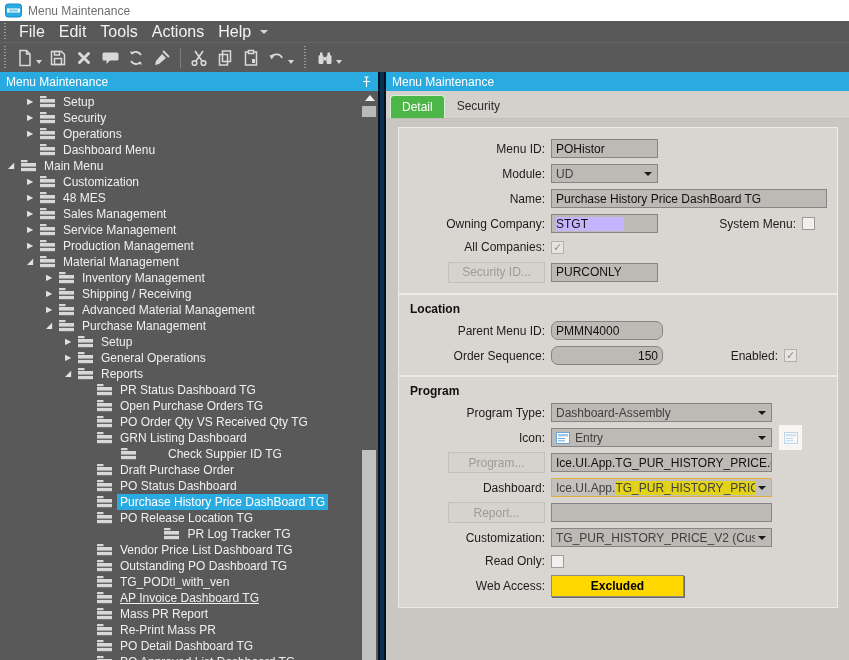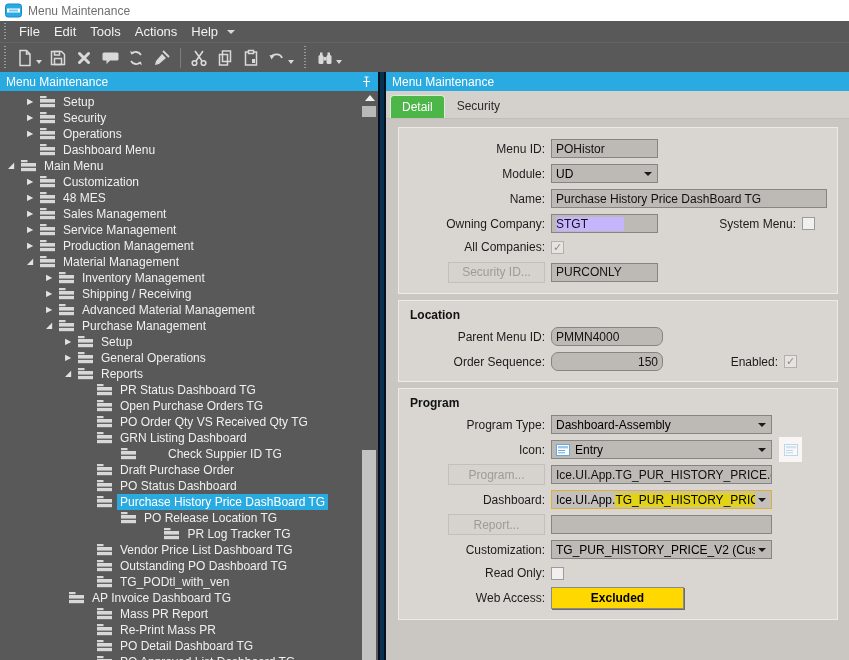--- a/index.html
+++ b/index.html
@@ -6,21 +6,21 @@
   html,body { background:#ffffff; }
   body { font-family: "Liberation Sans", "DejaVu Sans", sans-serif; }
   .window { position:relative; width:849px; height:660px; overflow:hidden; background:#fff; }
 
   
   .titlebar { height:21px; background:#ffffff; display:flex; align-items:center; padding-left:5px; }
   .titlebar .app-icon { width:17px; height:15px; margin-right:6px; }
   .titlebar .title { font-size:12px; color:#6f6f6f; }
 
   
-  .menubar { height:21px; background:#595959; display:flex; align-items:center; color:#f2f2f2; font-size:13px; }
+  .menubar { height:21px; background:#595959; display:flex; align-items:center; color:#f2f2f2; font-size:16px; }
   .grip { width:5px; height:80%; margin:0 4px 0 3px;
           background:repeating-linear-gradient(to bottom,#9b9b9b 0 1px, transparent 1px 3px);
           background-size:2px 100%; background-repeat:no-repeat; background-position:1px 0; }
   .menu-item { padding:2px 7px; cursor:default; }
   .menu-caret { width:0;height:0;border-left:4px solid transparent;border-right:4px solid transparent;border-top:4px solid #d9d9d9; margin-left:2px; }
 
   
   .toolbar { height:30px; background:#595959; display:flex; align-items:center; border-top:1px solid #646464; }
   .tbtn { width:26px; height:24px; display:flex; align-items:center; justify-content:center; }
   .tbtn svg { display:block; }
@@ -52,29 +52,29 @@
   .vs-thumb { height:11px; margin:1px 2px 0 1px; background:#b9b9b9; }
   .vs-bottom { position:absolute; top:359px; bottom:0; left:1px; right:2px; background:#c2c2c2; }
 
   
   .tabstrip { height:28px; background:#d4d1cd; display:flex; align-items:flex-end; padding-left:4px; border-bottom:1px solid #c2bfbb; }
   .tab { font-size:12px; padding:4px 12px 5px 12px; color:#2b2b2b; }
   .tab.active { background:#4cb748; color:#fff; border:1px solid #d7efd4; border-bottom:none; border-radius:4px 4px 0 0; padding:4px 11px; }
 
   
   .form-area { flex:1; padding:8px 11px 0 12px; background:#cac7c3; overflow:hidden; }
-  .group { background:#d9d6d1; border:1px solid #edebe8; margin-bottom:6px; padding:5px 0 7px 0; }
+  .group { background:#d9d6d1; border:1px solid #edebe8; padding:5px 0 7px 0; }
   .gcaption { font-size:12px; font-weight:bold; color:#111; padding:2px 16px 2px 11px; }
   .frow { display:flex; align-items:center; height:25px; padding-right:10px; }
   .frow.short { height:22px; }
   .flabel { width:152px; flex:none; text-align:right; padding-right:6px; font-size:12px; color:#1c1c1c; }
   .tinput { height:19px; background:#bdbab6; border:1px solid #858585; font-size:12px; color:#111; display:flex; align-items:center; padding:0 4px; overflow:hidden; white-space:nowrap; }
   .tinput.num { justify-content:flex-end; }
   .w107{width:107px;} .w278{width:278px;} .w112{width:112px;border-radius:7px;} .w233{width:221px;}
-  .tselect { height:19px; background:#bdbab6; border:1px solid #858585; font-size:12px; color:#000000; display:flex; align-items:center; padding:0 2px 0 4px; }
+  .tselect { height:19px; background:#bdbab6; border:1px solid #858585; font-size:12px; color:#404040; display:flex; align-items:center; padding:0 2px 0 4px; }
   .tselect .sel-text { flex:1; overflow:hidden; white-space:nowrap; }
   .caret { width:0;height:0;border-left:4px solid transparent;border-right:4px solid transparent;border-top:4px solid #1a1a1a; margin:0 3px; flex:none; }
   .checkbox { width:13px; height:13px; background:#f1f0ee; border:1px solid #9c9c9c; display:flex; align-items:center; justify-content:center; flex:none; }
   .checkbox.disabled { background:#e6e4e1; border-color:#b3b0ac; }
   .checkbox .check { font-size:11px; line-height:11px; color:#8b8b8b; font-family:"DejaVu Sans", sans-serif; }
   .dbtn { width:97px; height:21px; margin-left:49px; margin-right:6px; background:#d6d3cf; border:1px solid #c3c0bc; color:#9e9b96; font-size:12px; display:flex; align-items:center; justify-content:center; flex:none; }
   .rside { margin-left:auto; display:flex; align-items:center; }
   .rside .flabel2 { font-size:12px; color:#1c1c1c; padding-right:6px; }
   .hl-val { background:#c4b5fd; padding-right:36px; }
   .combo-hl { border-color:#e0ae3a; }
@@ -484,21 +484,21 @@
             <span class="expander"></span>
             <span class="folder">
               <svg width="15" height="12" viewBox="0 0 15 12">
                 <path d="M0 0 h6.5 v2.2 H0z" fill="#d8d8d8"></path>
                 <path d="M0 3 h15 v3.6 H0z" fill="#d8d8d8"></path>
                 <path d="M0 7.9 h15 v3.3 H0z" fill="#d8d8d8"></path>
               </svg>
             </span>
             <span class="lbl">Purchase History Price DashBoard TG</span>
           </div>
-          <div class="tree-row" style="padding-left: 84px; margin-left: 24px;">
+          <div class="tree-row" style="padding-left: 84px;">
             <span class="expander"></span>
             <span class="folder">
               <svg width="15" height="12" viewBox="0 0 15 12">
                 <path d="M0 0 h6.5 v2.2 H0z" fill="#d8d8d8"></path>
                 <path d="M0 3 h15 v3.6 H0z" fill="#d8d8d8"></path>
                 <path d="M0 7.9 h15 v3.3 H0z" fill="#d8d8d8"></path>
               </svg>
             </span>
             <span class="lbl">PO Release Location TG</span>
           </div>
@@ -539,21 +539,21 @@
             <span class="expander"></span>
             <span class="folder">
               <svg width="15" height="12" viewBox="0 0 15 12">
                 <path d="M0 0 h6.5 v2.2 H0z" fill="#d8d8d8"></path>
                 <path d="M0 3 h15 v3.6 H0z" fill="#d8d8d8"></path>
                 <path d="M0 7.9 h15 v3.3 H0z" fill="#d8d8d8"></path>
               </svg>
             </span>
             <span class="lbl">TG_PODtl_with_ven</span>
           </div>
-          <div class="tree-row" style="padding-left: 56px;">
+          <div class="tree-row" style="padding-left: 84px; text-decoration: underline;">
             <span class="expander"></span>
             <span class="folder">
               <svg width="15" height="12" viewBox="0 0 15 12">
                 <path d="M0 0 h6.5 v2.2 H0z" fill="#d8d8d8"></path>
                 <path d="M0 3 h15 v3.6 H0z" fill="#d8d8d8"></path>
                 <path d="M0 7.9 h15 v3.3 H0z" fill="#d8d8d8"></path>
               </svg>
             </span>
             <span class="lbl">AP Invoice Dashboard TG</span>
           </div>

